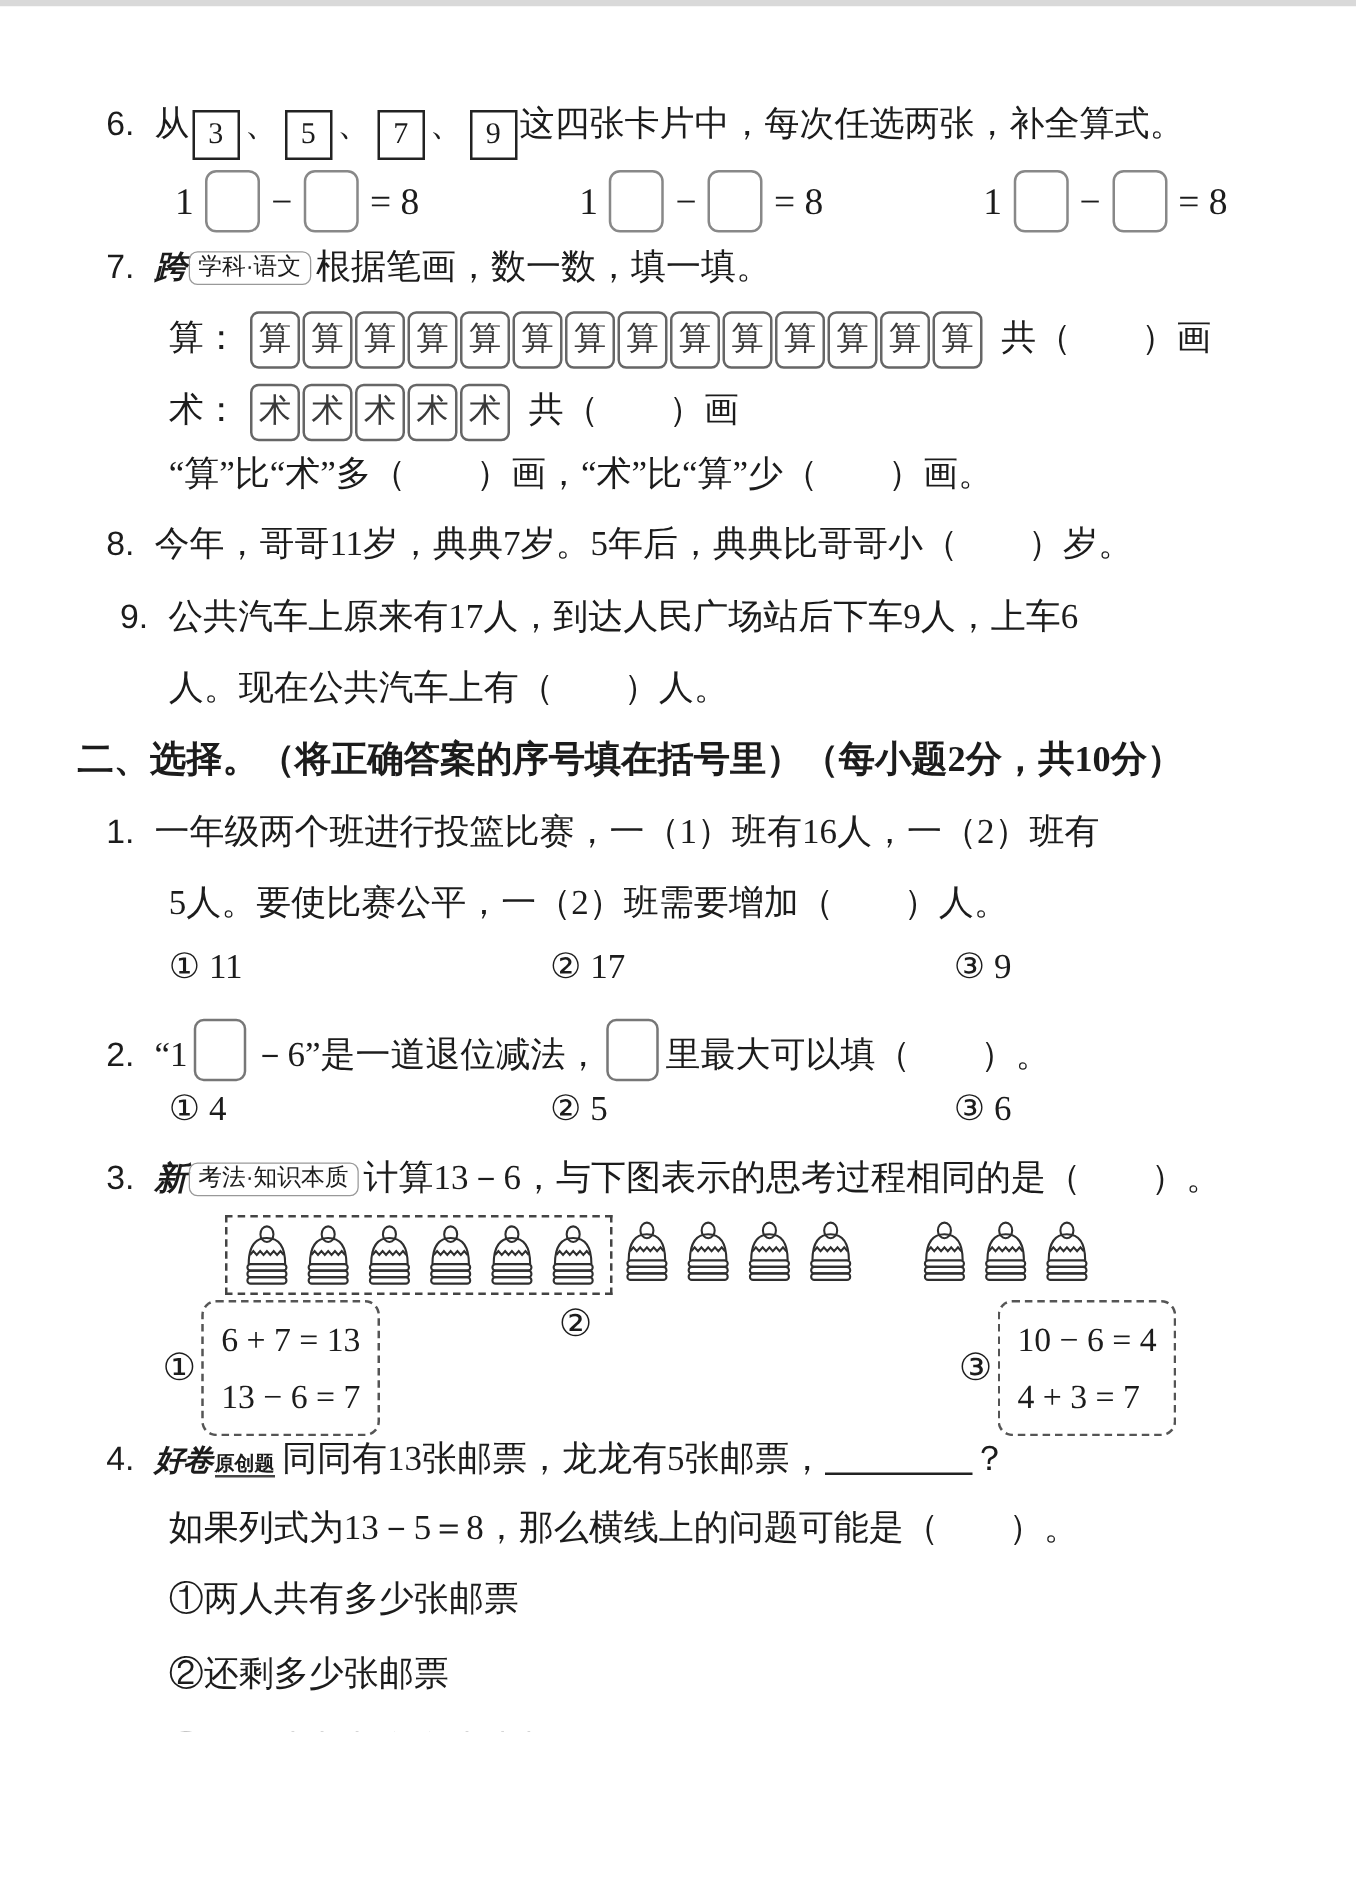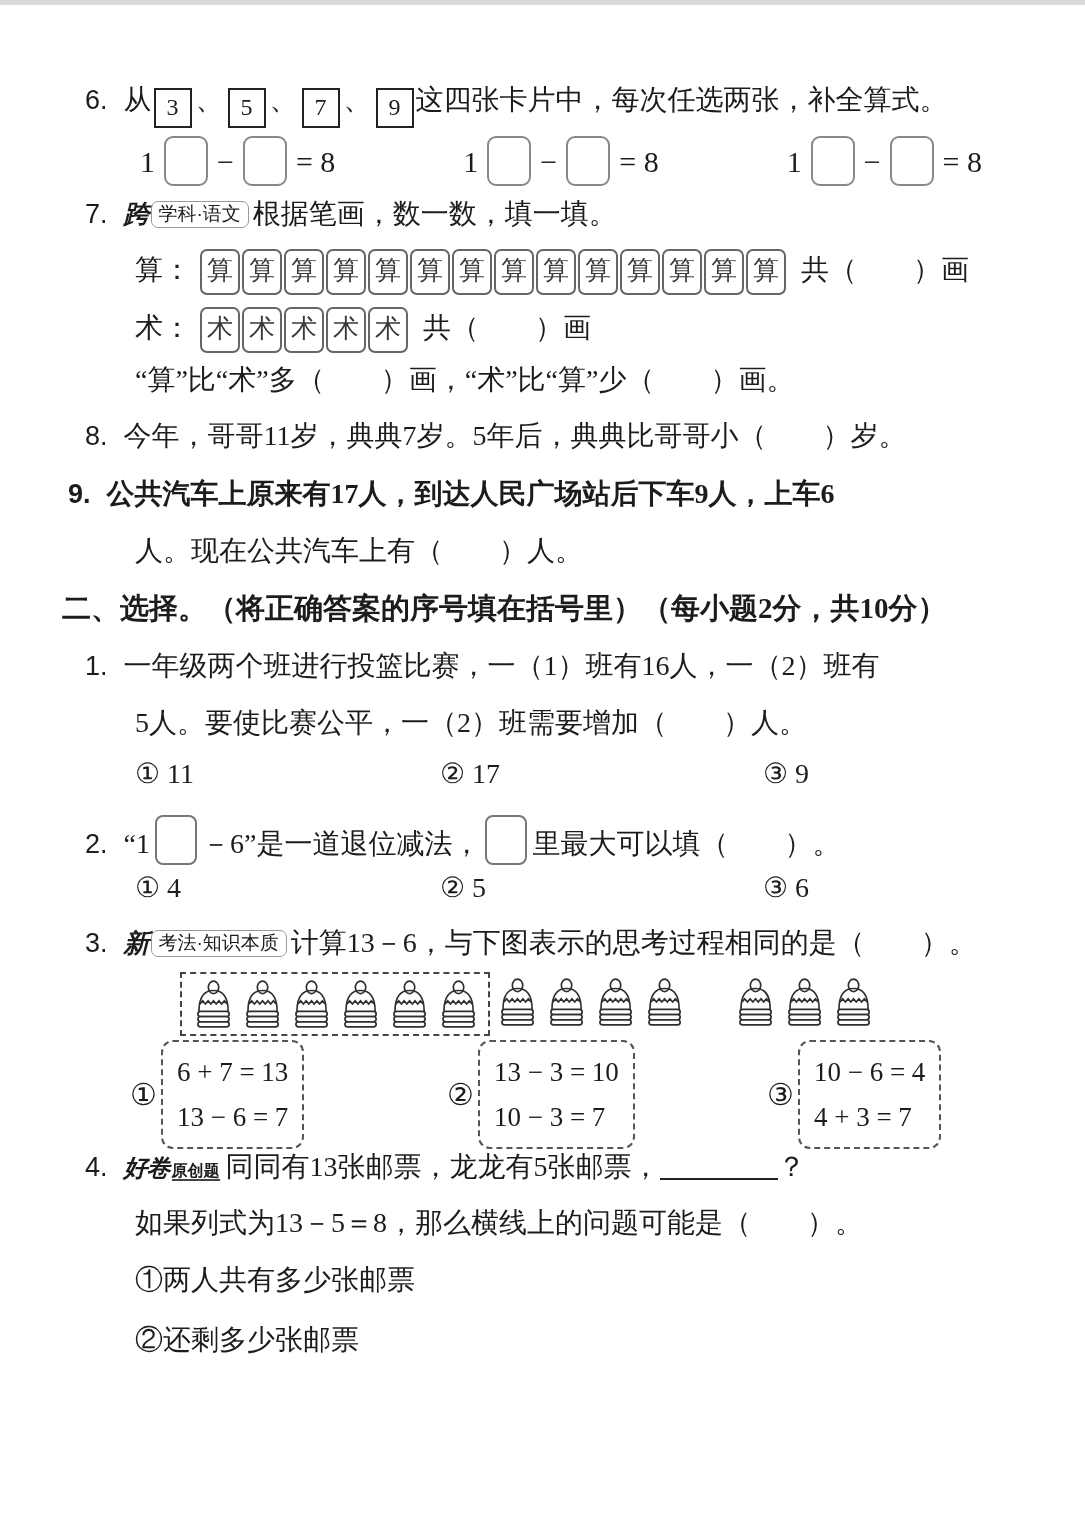--- a/index.html
+++ b/index.html
@@ -100,21 +100,21 @@
   </div>
   <div class="row" style="top:307px;left:135px;">
     <span class="stroke-label">术：</span><span id="shu-boxes"><span class="stroke-box">术</span><span class="stroke-box">术</span><span class="stroke-box">术</span><span class="stroke-box">术</span><span class="stroke-box">术</span></span><span class="after-boxes">共（　　）画</span>
   </div>
   <div class="row" style="top:362px;left:135px;">“算”比“术”多（　　）画，“术”比“算”少（　　）画。</div>
 
   <div class="row" style="top:418px;left:85px;">
     <span class="qnum">8.</span><span>今年，哥哥11岁，典典7岁。5年后，典典比哥哥小（　　）岁。</span>
   </div>
 
-  <div class="row" style="top:476px;left:68px;font-weight:bold;">
+  <div class="row" style="top:476px;left:96px;">
     <span class="qnum">9.</span><span>公共汽车上原来有17人，到达人民广场站后下车9人，上车6</span>
   </div>
   <div class="row" style="top:533px;left:135px;">人。现在公共汽车上有（　　）人。</div>
 
   <div class="row sechead" style="top:590px;left:62px;">二、选择。（将正确答案的序号填在括号里）（每小题2分，共10分）</div>
 
   <div class="row" style="top:648px;left:85px;">
     <span class="qnum">1.</span><span>一年级两个班进行投篮比赛，一（1）班有16人，一（2）班有</span>
   </div>
   <div class="row" style="top:705px;left:135px;">5人。要使比赛公平，一（2）班需要增加（　　）人。</div>
@@ -243,24 +243,20 @@
   <div class="row" style="top:1040px;left:130px;height:110px;" id="c3-opts">
       <span class="c3-group">
         <span class="c3-marker">①</span>
         <span class="c3-box">
           <span class="c3-line">6 + 7 = 13</span>
           <span class="c3-line">13 − 6 = 7</span>
         </span>
       </span>
       <span class="c3-group">
         <span class="c3-marker">②</span>
-        <span class="c3-box">
-          <span class="c3-line">13 − 3 = 10</span>
-          <span class="c3-line">10 − 3 = 7</span>
-        </span>
       </span>
       <span class="c3-group">
         <span class="c3-marker">③</span>
         <span class="c3-box">
           <span class="c3-line">10 − 6 = 4</span>
           <span class="c3-line">4 + 3 = 7</span>
         </span>
       </span>
     </div>
 

